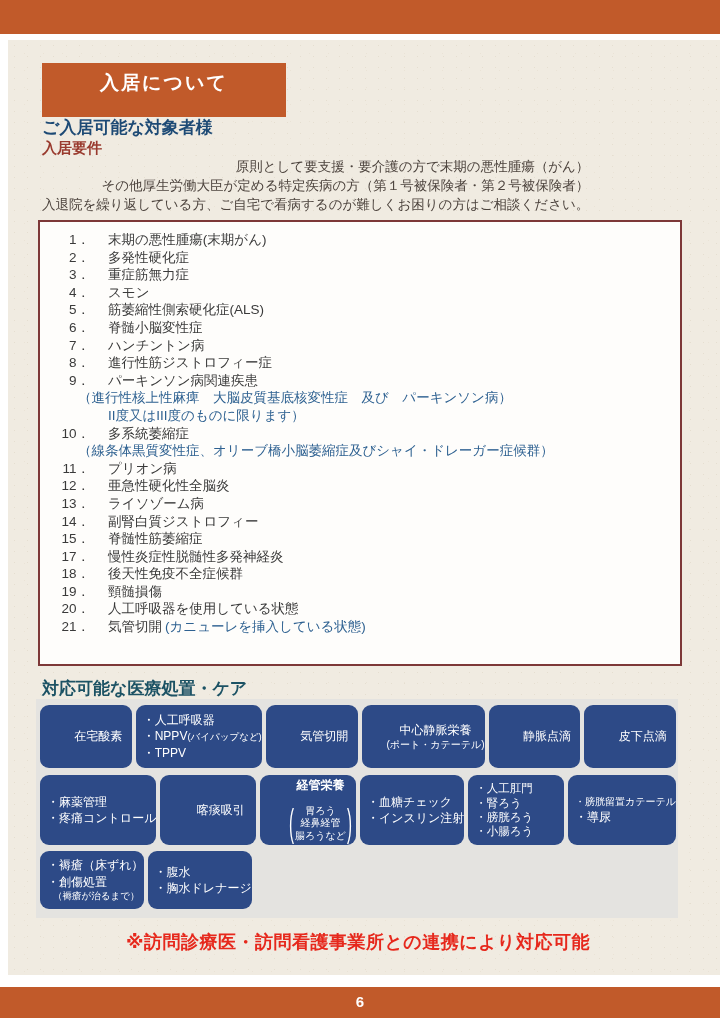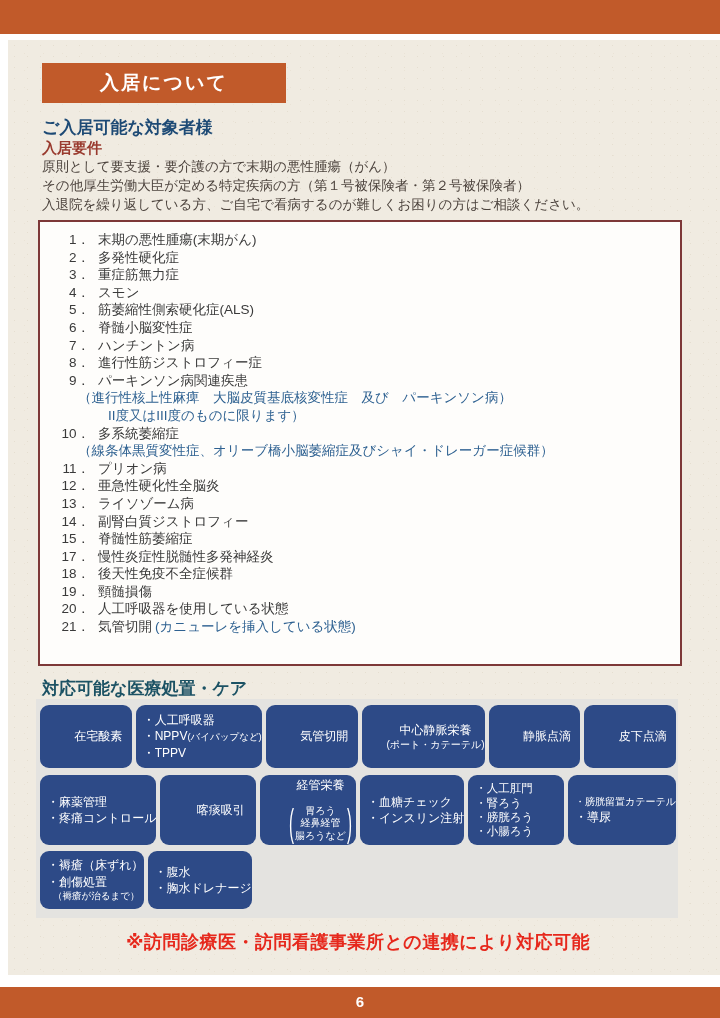--- a/index.html
+++ b/index.html
@@ -14,35 +14,35 @@
     text-align:center;line-height:30px;}
   .sheet{
     position:absolute;left:8px;top:40px;width:712px;height:935px;background:#f0ebe1;
     background-image:
       radial-gradient(#e5ded0 0.8px, transparent 0.9px),
       radial-gradient(#eae3d6 0.7px, transparent 0.8px);
     background-size:13px 11px,19px 17px;
     background-position:0 0,7px 5px;
   }
   .banner{
-    position:absolute;left:34px;top:23px;width:244px;height:40px;background:#c15a2a;
+    position:absolute;left:34px;top:23px;width:244px;height:54px;background:#c15a2a;
     color:#ffffff;font-size:19px;font-weight:bold;text-align:center;line-height:40px;
     letter-spacing:2px;
   }
   .h-blue{position:absolute;left:34px;top:76px;font-size:17px;font-weight:bold;color:#1d4a75;}
   .h-red{position:absolute;left:34px;top:99px;font-size:15px;font-weight:bold;color:#993a2e;}
-  .intro{position:absolute;left:34px;top:117px;font-size:13.5px;color:#4c433d;line-height:19px;}
+  .intro{position:absolute;left:34px;top:117px;font-size:13.5px;color:#4c433d;line-height:19px;text-align:right;}
   .cond-box{
     position:absolute;left:30px;top:180px;width:640px;height:433px;
     background:#fefdfb;border:2px solid #7d3838;padding-top:9px;
     font-size:13.5px;color:#3a3a3a;
   }
   .cond-row{display:flex;line-height:17.6px;white-space:nowrap;}
   .cond-num{flex:0 0 50px;text-align:right;}
-  .cond-text{margin-left:8px;}
+  .cond-text{margin-left:18px;}
   .cond-sub{color:#2e6191;line-height:17.6px;white-space:nowrap;}
   .s1{margin-left:38px;}
   .s2{margin-left:55px;}
   .s3{margin-left:68px;}
   .suffix{color:#2e6191;margin-left:3px;}
   .h-teal{position:absolute;left:34px;top:637px;font-size:17px;font-weight:bold;color:#1c5264;}
   .gray-panel{position:absolute;left:28px;top:659px;width:642px;height:219px;background:#e4e3e0;}
   .care-grid{
     position:absolute;left:32px;width:636px;display:grid;
     grid-template-columns:repeat(6,1fr);gap:4px;
@@ -55,21 +55,21 @@
     display:flex;flex-direction:column;justify-content:center;line-height:1.35;
     white-space:nowrap;
     padding-left:25px;
   }
   .c-center{align-items:center;text-align:center;}
   .c-left{align-items:flex-start;padding-left:7px;}
   .small{font-size:10px;}
   .tiny{font-size:9.5px;}
   .tight{line-height:1.25;font-size:11.5px;}
   .longline{font-size:10px;}
-  .tf-title{line-height:14px;margin-bottom:13px;}
+  .tf-title{line-height:14px;margin-bottom:13px;font-weight:bold;}
   .tf-wrap{display:flex;align-items:center;}
   .paren{font-size:15px;font-weight:300;transform:scaleY(2.6);margin:0 1px;}
   .tf-lines{display:flex;flex-direction:column;align-items:center;font-size:10px;line-height:12.5px;}
   .note-red{
     position:absolute;left:0;top:890px;width:700px;text-align:center;
     font-size:18px;font-weight:bold;color:#e6281c;letter-spacing:0.5px;
   }
 </style>
 </head>
 <body>

